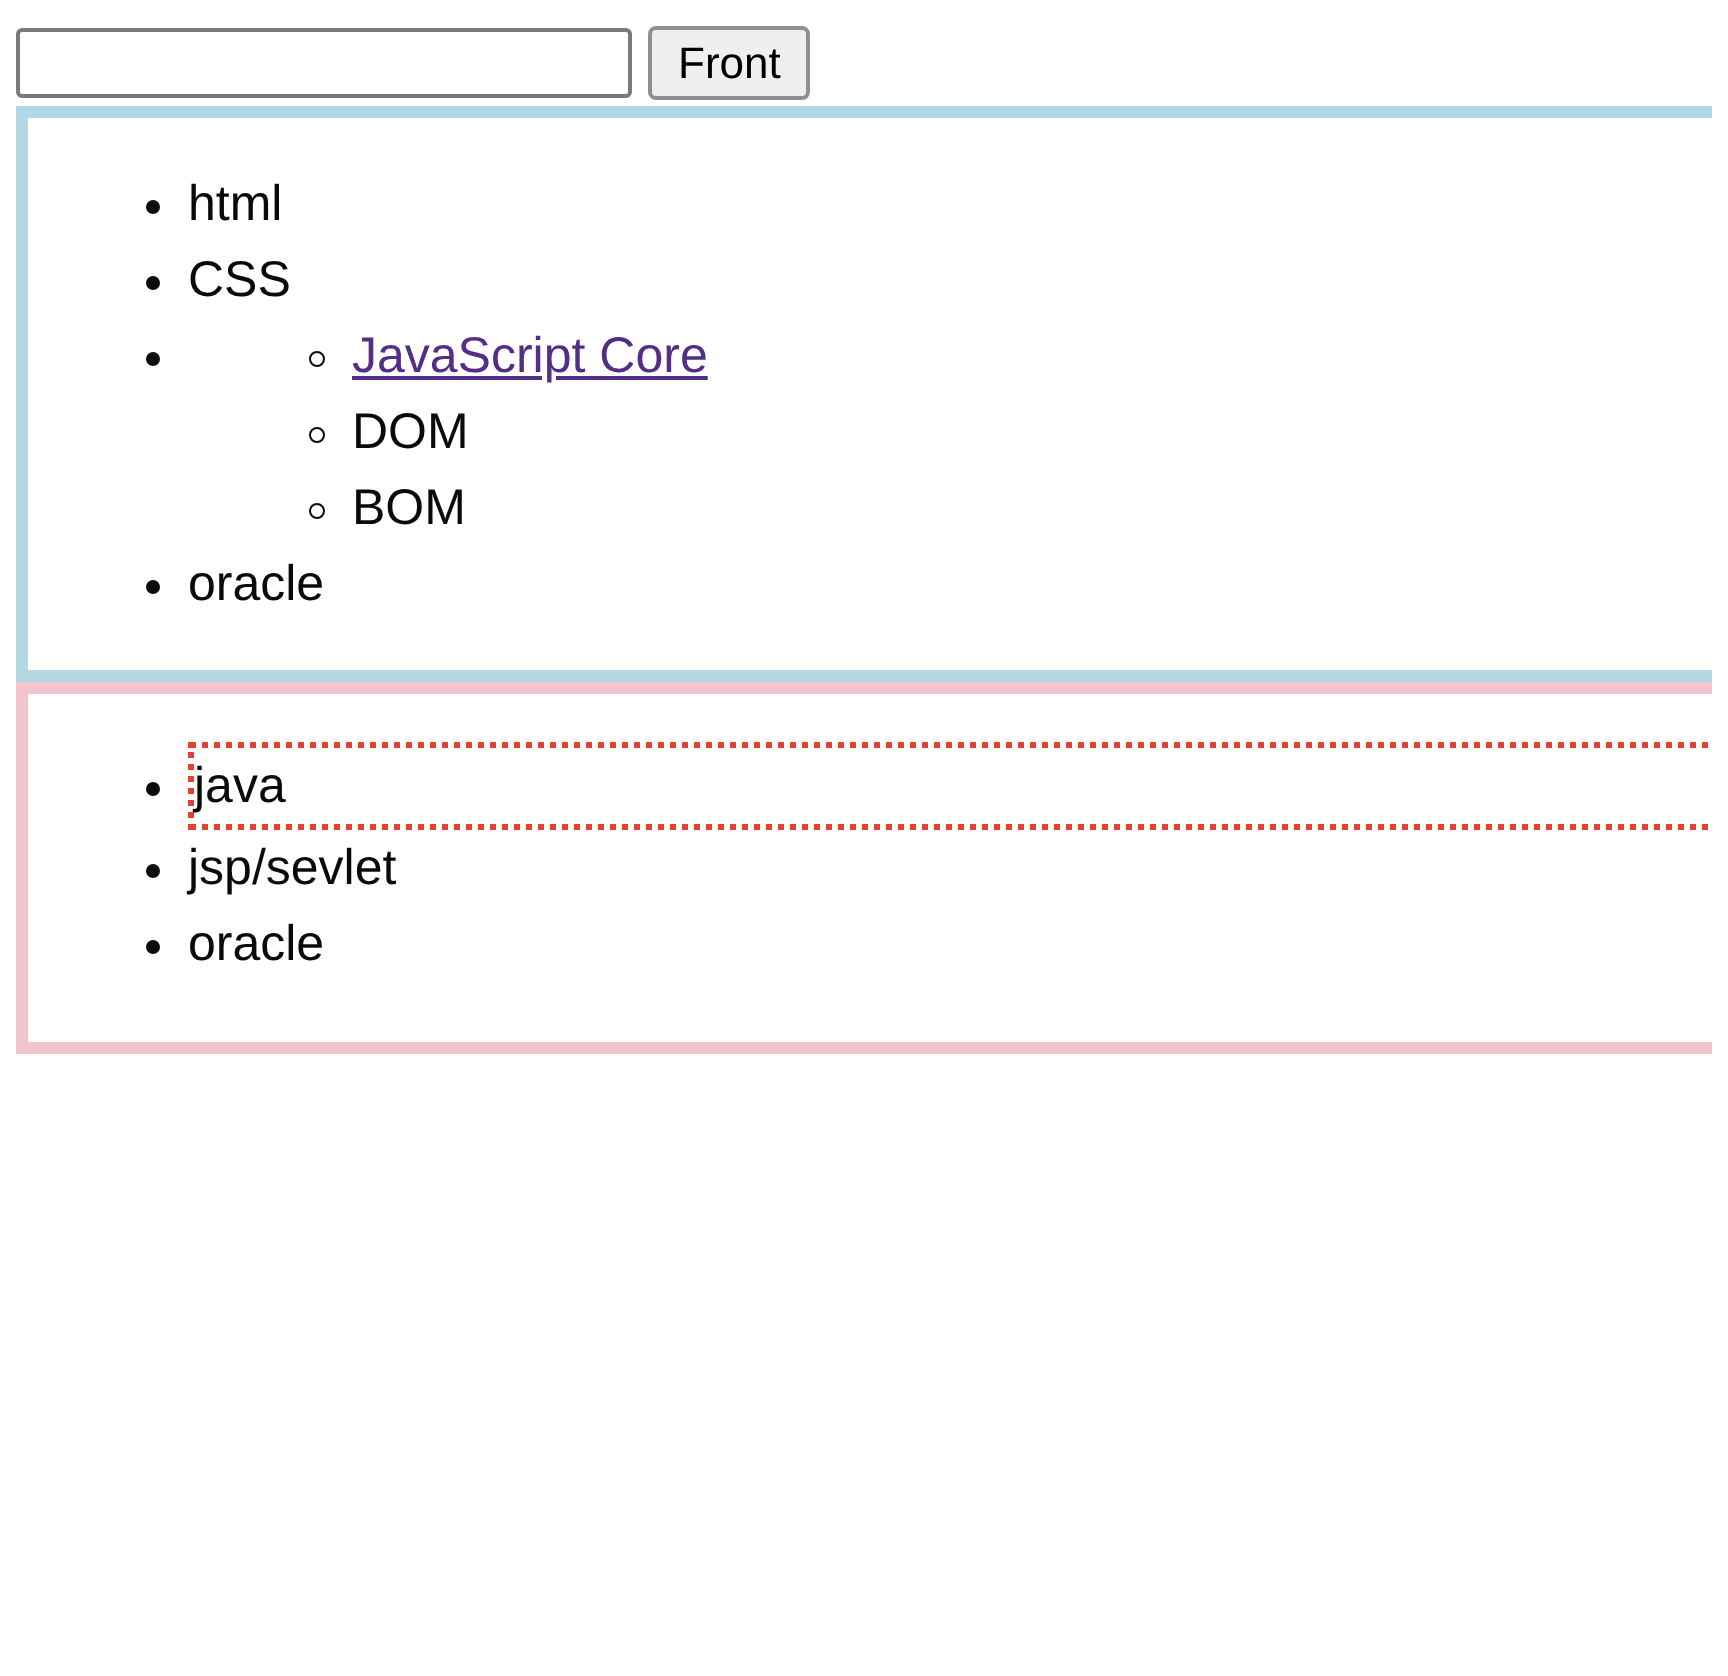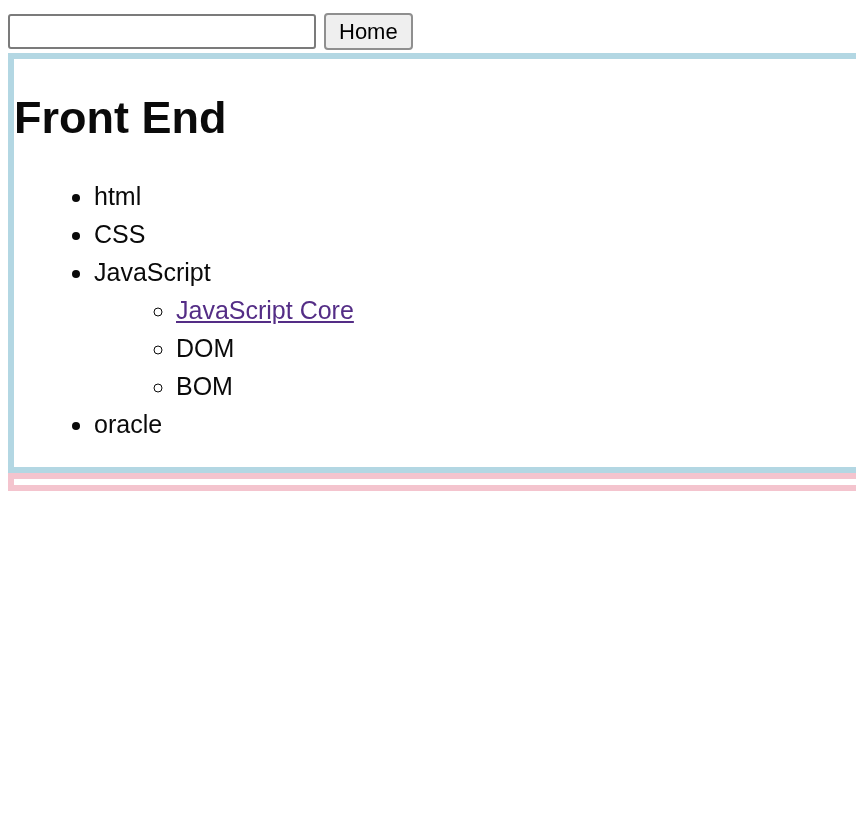--- a/index.html
+++ b/index.html
@@ -84,36 +84,39 @@
 
   a.core-link {
     color: var(--visited-link, #542d86);
   }
 </style>
 </head>
 <body>
 
 <div class="toolbar">
   <input type="text" class="text-input" value="" style="">
-  <button class="home-button">Home</button>
+  <button class="home-button">Front</button>
 </div>
 
 <div class="panel panel-frontend">
-  <h1>Front End</h1>
   <ul class="topic-list">
     <li>html</li>
     <li>CSS</li>
     <li>
-      <span>JavaScript</span>
       <ul>
         <li>
           <a href="#" class="core-link">JavaScript Core</a>
         </li>
         <li>DOM</li>
         <li>BOM</li>
       </ul>
     </li>
     <li>oracle</li>
   </ul>
 </div>
 
 <div class="panel panel-backend">
+  <ul class="topic-list">
+    <li class="java-item">java</li>
+    <li>jsp/sevlet</li>
+    <li>oracle</li>
+  </ul>
 </div>
 
 </body></html>

